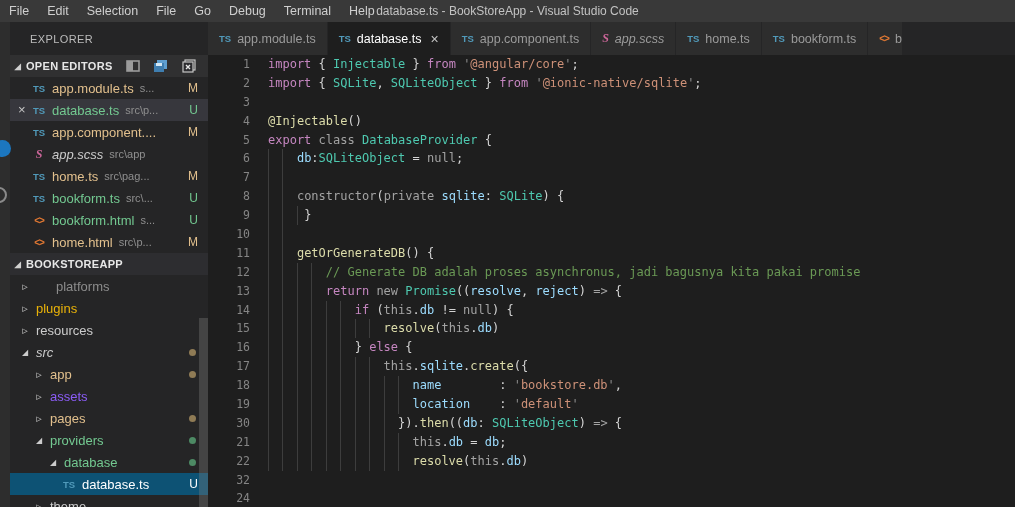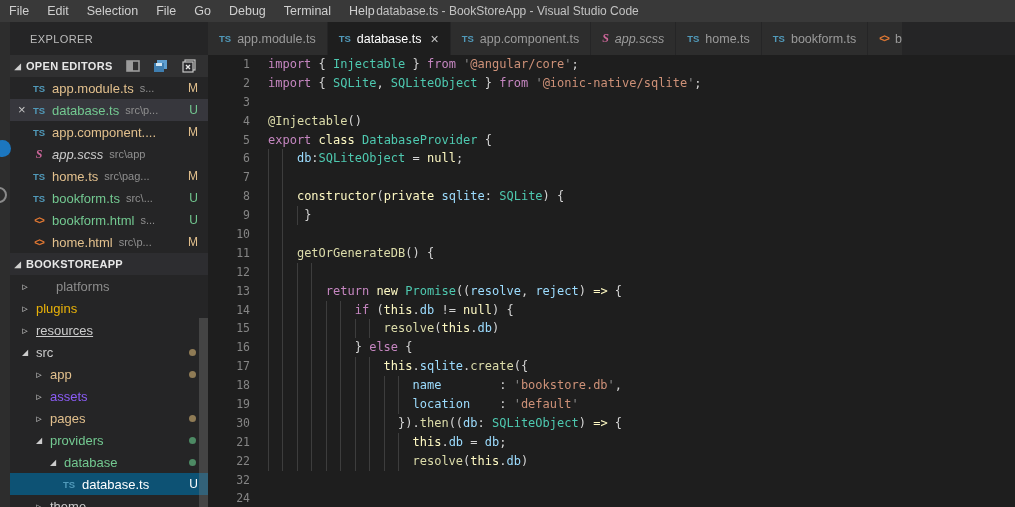--- a/index.html
+++ b/index.html
@@ -61,21 +61,21 @@
   .tab.italic .tlabel { font-style:italic; }
   .code { position:absolute; left:0; right:0; top:33px; bottom:0; display:flex;
           font-family:"DejaVu Sans Mono", monospace; font-size:12px; }
   .gutter { width:52px; flex:0 0 52px; text-align:right; padding-right:10px; color:#858585; }
   .gutter .ln { height:18.9px; line-height:18.9px; font-size:11.5px; }
   .lines { flex:1; position:relative; overflow:hidden; }
   .cl { height:18.9px; line-height:18.9px; white-space:pre; position:relative;
         padding-left:8px; color:#d4d4d4; }
   .ig { position:absolute; top:0; bottom:0; width:1px; background:#3d3d3d; }
   .tk-kw   { color:#c586c0; }
-  .tk-kw2  { color:#fef9c3; }
+  .tk-kw2  { color:#a3a3a3; }
   .tk-type { color:#4ec9b0; }
   .tk-str  { color:#ce9178; }
   .tk-strq { color:#8d8d8d; }
   .tk-fn   { color:#dcdcaa; }
   .tk-var  { color:#9cdcfe; }
   .tk-pun  { color:#d4d4d4; }
   .tk-com  { color:#6a9955; }
   .tk-hl-kw2 { color:#8fbf96; background:#46461c; }
   .tk-hl-pun { color:#e7e794; background:#46461c; }
   .tk-hl-fn  { color:#e2e277; background:#46461c; }
@@ -196,25 +196,25 @@
       <div class="row" style="padding-left: 8px;">
         <span class="tarrow col">▹</span>
         <span class="fname" style="color: rgb(140, 140, 140); margin-left: 24px;">platforms</span>
       </div>
       <div class="row" style="padding-left: 8px;">
         <span class="tarrow col">▹</span>
         <span class="fname" style="color: #eab308;">plugins</span>
       </div>
       <div class="row" style="padding-left: 8px;">
         <span class="tarrow col">▹</span>
-        <span class="fname" style="color: rgb(204, 204, 204); text-decoration: underline;">resources</span>
+        <span class="fname" style="color: rgb(204, 204, 204);">resources</span>
       </div>
       <div class="row" style="padding-left: 8px;">
         <span class="tarrow exp">◢</span>
-        <span class="fname" style="color: rgb(204, 204, 204);">src</span>
+        <span class="fname" style="color: rgb(204, 204, 204); font-style: italic;">src</span>
         <span class="dot" style="background: rgb(143, 123, 85);"></span>
       </div>
       <div class="row" style="padding-left: 22px;">
         <span class="tarrow col">▹</span>
         <span class="fname" style="color: rgb(226, 192, 141);">app</span>
         <span class="dot" style="background: rgb(143, 123, 85);"></span>
       </div>
       <div class="row" style="padding-left: 22px;">
         <span class="tarrow col">▹</span>
         <span class="fname" style="color: #8b5cf6;">assets</span>
@@ -312,21 +312,21 @@
         <div class="cl"><span class="tk-kw">import</span><span class="tk-pun"> { </span><span class="tk-type">SQLite</span><span class="tk-pun">, </span><span class="tk-type">SQLiteObject</span><span class="tk-pun"> } </span><span class="tk-kw">from</span><span class="tk-pun"> </span><span class="tk-strq">'</span><span class="tk-str">@ionic-native/sqlite</span><span class="tk-strq">'</span><span class="tk-pun">;</span></div>
         <div class="cl"></div>
         <div class="cl"><span class="tk-fn">@Injectable</span><span class="tk-pun">()</span></div>
         <div class="cl"><span class="tk-kw">export</span><span class="tk-pun"> </span><span class="tk-kw2">class</span><span class="tk-pun"> </span><span class="tk-type">DatabaseProvider</span><span class="tk-pun"> {</span></div>
         <div class="cl"><span class="ig" style="left: calc(0ch + 8px);"></span><span class="ig" style="left: calc(2ch + 8px);"></span><span class="tk-pun">    </span><span class="tk-var">db</span><span class="tk-pun">:</span><span class="tk-type">SQLiteObject</span><span class="tk-pun"> = </span><span class="tk-kw2">null</span><span class="tk-pun">;</span></div>
         <div class="cl"><span class="ig" style="left: calc(0ch + 8px);"></span><span class="ig" style="left: calc(2ch + 8px);"></span></div>
         <div class="cl"><span class="ig" style="left: calc(0ch + 8px);"></span><span class="ig" style="left: calc(2ch + 8px);"></span><span class="tk-pun">    </span><span class="tk-kw2">constructor</span><span class="tk-pun">(</span><span class="tk-kw2">private</span><span class="tk-pun"> </span><span class="tk-var">sqlite</span><span class="tk-pun">: </span><span class="tk-type">SQLite</span><span class="tk-pun">) {</span></div>
         <div class="cl"><span class="ig" style="left: calc(0ch + 8px);"></span><span class="ig" style="left: calc(2ch + 8px);"></span><span class="ig" style="left: calc(4ch + 8px);"></span><span class="tk-pun">     </span><span class="tk-pun">}</span></div>
         <div class="cl"><span class="ig" style="left: calc(0ch + 8px);"></span><span class="ig" style="left: calc(2ch + 8px);"></span></div>
         <div class="cl"><span class="ig" style="left: calc(0ch + 8px);"></span><span class="ig" style="left: calc(2ch + 8px);"></span><span class="tk-pun">    </span><span class="tk-fn">getOrGenerateDB</span><span class="tk-pun">() {</span></div>
-        <div class="cl"><span class="ig" style="left: calc(0ch + 8px);"></span><span class="ig" style="left: calc(2ch + 8px);"></span><span class="ig" style="left: calc(4ch + 8px);"></span><span class="ig" style="left: calc(6ch + 8px);"></span><span class="tk-pun">        </span></div>
+        <div class="cl"><span class="ig" style="left: calc(0ch + 8px);"></span><span class="ig" style="left: calc(2ch + 8px);"></span><span class="ig" style="left: calc(4ch + 8px);"></span><span class="ig" style="left: calc(6ch + 8px);"></span><span class="tk-pun">        </span><span class="tk-com">// Generate DB adalah proses asynchronus, jadi bagusnya kita pakai promise</span></div>
         <div class="cl"><span class="ig" style="left: calc(0ch + 8px);"></span><span class="ig" style="left: calc(2ch + 8px);"></span><span class="ig" style="left: calc(4ch + 8px);"></span><span class="ig" style="left: calc(6ch + 8px);"></span><span class="tk-pun">        </span><span class="tk-kw">return</span><span class="tk-pun"> </span><span class="tk-kw2">new</span><span class="tk-pun"> </span><span class="tk-type">Promise</span><span class="tk-pun">((</span><span class="tk-var">resolve</span><span class="tk-pun">, </span><span class="tk-var">reject</span><span class="tk-pun">) </span><span class="tk-kw2">=&gt;</span><span class="tk-pun"> {</span></div>
         <div class="cl"><span class="ig" style="left: calc(0ch + 8px);"></span><span class="ig" style="left: calc(2ch + 8px);"></span><span class="ig" style="left: calc(4ch + 8px);"></span><span class="ig" style="left: calc(6ch + 8px);"></span><span class="ig" style="left: calc(8ch + 8px);"></span><span class="ig" style="left: calc(10ch + 8px);"></span><span class="tk-pun">            </span><span class="tk-kw">if</span><span class="tk-pun"> (</span><span class="tk-kw2">this</span><span class="tk-pun">.</span><span class="tk-var">db</span><span class="tk-pun"> != </span><span class="tk-kw2">null</span><span class="tk-pun">) {</span></div>
         <div class="cl"><span class="ig" style="left: calc(0ch + 8px);"></span><span class="ig" style="left: calc(2ch + 8px);"></span><span class="ig" style="left: calc(4ch + 8px);"></span><span class="ig" style="left: calc(6ch + 8px);"></span><span class="ig" style="left: calc(8ch + 8px);"></span><span class="ig" style="left: calc(10ch + 8px);"></span><span class="ig" style="left: calc(12ch + 8px);"></span><span class="ig" style="left: calc(14ch + 8px);"></span><span class="tk-pun">                </span><span class="tk-fn">resolve</span><span class="tk-pun">(</span><span class="tk-kw2">this</span><span class="tk-pun">.</span><span class="tk-var">db</span><span class="tk-pun">)</span></div>
         <div class="cl"><span class="ig" style="left: calc(0ch + 8px);"></span><span class="ig" style="left: calc(2ch + 8px);"></span><span class="ig" style="left: calc(4ch + 8px);"></span><span class="ig" style="left: calc(6ch + 8px);"></span><span class="ig" style="left: calc(8ch + 8px);"></span><span class="ig" style="left: calc(10ch + 8px);"></span><span class="tk-pun">            </span><span class="tk-pun">} </span><span class="tk-kw">else</span><span class="tk-pun"> {</span></div>
         <div class="cl"><span class="ig" style="left: calc(0ch + 8px);"></span><span class="ig" style="left: calc(2ch + 8px);"></span><span class="ig" style="left: calc(4ch + 8px);"></span><span class="ig" style="left: calc(6ch + 8px);"></span><span class="ig" style="left: calc(8ch + 8px);"></span><span class="ig" style="left: calc(10ch + 8px);"></span><span class="ig" style="left: calc(12ch + 8px);"></span><span class="ig" style="left: calc(14ch + 8px);"></span><span class="tk-pun">                </span><span class="tk-kw2">this</span><span class="tk-pun">.</span><span class="tk-var">sqlite</span><span class="tk-pun">.</span><span class="tk-fn">create</span><span class="tk-pun">({</span></div>
         <div class="cl"><span class="ig" style="left: calc(0ch + 8px);"></span><span class="ig" style="left: calc(2ch + 8px);"></span><span class="ig" style="left: calc(4ch + 8px);"></span><span class="ig" style="left: calc(6ch + 8px);"></span><span class="ig" style="left: calc(8ch + 8px);"></span><span class="ig" style="left: calc(10ch + 8px);"></span><span class="ig" style="left: calc(12ch + 8px);"></span><span class="ig" style="left: calc(14ch + 8px);"></span><span class="ig" style="left: calc(16ch + 8px);"></span><span class="ig" style="left: calc(18ch + 8px);"></span><span class="tk-pun">                    </span><span class="tk-var">name</span><span class="tk-pun">        : </span><span class="tk-strq">'</span><span class="tk-str">bookstore.db</span><span class="tk-strq">'</span><span class="tk-pun">,</span></div>
         <div class="cl"><span class="ig" style="left: calc(0ch + 8px);"></span><span class="ig" style="left: calc(2ch + 8px);"></span><span class="ig" style="left: calc(4ch + 8px);"></span><span class="ig" style="left: calc(6ch + 8px);"></span><span class="ig" style="left: calc(8ch + 8px);"></span><span class="ig" style="left: calc(10ch + 8px);"></span><span class="ig" style="left: calc(12ch + 8px);"></span><span class="ig" style="left: calc(14ch + 8px);"></span><span class="ig" style="left: calc(16ch + 8px);"></span><span class="ig" style="left: calc(18ch + 8px);"></span><span class="tk-pun">                    </span><span class="tk-var">location</span><span class="tk-pun">    : </span><span class="tk-strq">'</span><span class="tk-str">default</span><span class="tk-strq">'</span></div>
         <div class="cl"><span class="ig" style="left: calc(0ch + 8px);"></span><span class="ig" style="left: calc(2ch + 8px);"></span><span class="ig" style="left: calc(4ch + 8px);"></span><span class="ig" style="left: calc(6ch + 8px);"></span><span class="ig" style="left: calc(8ch + 8px);"></span><span class="ig" style="left: calc(10ch + 8px);"></span><span class="ig" style="left: calc(12ch + 8px);"></span><span class="ig" style="left: calc(14ch + 8px);"></span><span class="ig" style="left: calc(16ch + 8px);"></span><span class="tk-pun">                  </span><span class="tk-pun">}).</span><span class="tk-fn">then</span><span class="tk-pun">((</span><span class="tk-var">db</span><span class="tk-pun">: </span><span class="tk-type">SQLiteObject</span><span class="tk-pun">) </span><span class="tk-kw2">=&gt;</span><span class="tk-pun"> {</span></div>
         <div class="cl"><span class="ig" style="left: calc(0ch + 8px);"></span><span class="ig" style="left: calc(2ch + 8px);"></span><span class="ig" style="left: calc(4ch + 8px);"></span><span class="ig" style="left: calc(6ch + 8px);"></span><span class="ig" style="left: calc(8ch + 8px);"></span><span class="ig" style="left: calc(10ch + 8px);"></span><span class="ig" style="left: calc(12ch + 8px);"></span><span class="ig" style="left: calc(14ch + 8px);"></span><span class="ig" style="left: calc(16ch + 8px);"></span><span class="ig" style="left: calc(18ch + 8px);"></span><span class="tk-pun">                    </span><span class="tk-kw2">this</span><span class="tk-pun">.</span><span class="tk-var">db</span><span class="tk-pun"> = </span><span class="tk-var">db</span><span class="tk-pun">;</span></div>
         <div class="cl"><span class="ig" style="left: calc(0ch + 8px);"></span><span class="ig" style="left: calc(2ch + 8px);"></span><span class="ig" style="left: calc(4ch + 8px);"></span><span class="ig" style="left: calc(6ch + 8px);"></span><span class="ig" style="left: calc(8ch + 8px);"></span><span class="ig" style="left: calc(10ch + 8px);"></span><span class="ig" style="left: calc(12ch + 8px);"></span><span class="ig" style="left: calc(14ch + 8px);"></span><span class="ig" style="left: calc(16ch + 8px);"></span><span class="ig" style="left: calc(18ch + 8px);"></span><span class="tk-pun">                    </span><span class="tk-fn">resolve</span><span class="tk-pun">(</span><span class="tk-kw2">this</span><span class="tk-pun">.</span><span class="tk-var">db</span><span class="tk-pun">)</span></div>

